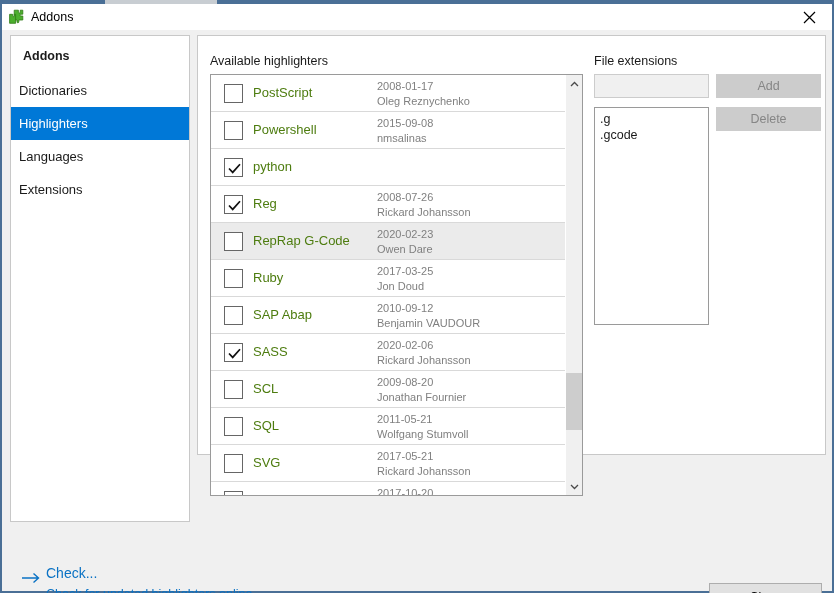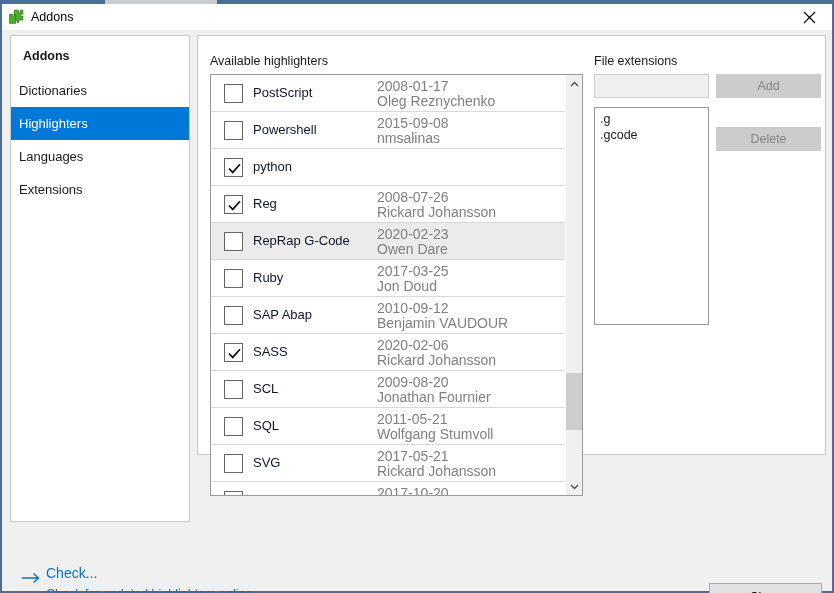--- a/index.html
+++ b/index.html
@@ -118,26 +118,26 @@
   .hl-row.hovered { background: #ebebeb; }
   .hl-check {
     position: absolute; left: 13px; top: 9px;
     width: 19px; height: 19px;
     border: 1px solid #666666;
     background: #ffffff;
   }
   .hl-check svg { position: absolute; left: 1px; top: 1px; }
   .hl-name {
     position: absolute; left: 42px; top: 10px;
-    font-size: 13px; color: #0f172a;
+    font-size: 13px; color: #4d7c0f;
     white-space: nowrap;
   }
   .hl-meta {
     position: absolute; left: 166px; top: 4px;
-    font-size: 14px; color: #808080; line-height: 15px;
+    font-size: 11px; color: #808080; line-height: 15px;
   }
   .hl-meta .d1 { display: block; }
   .hl-meta .d2 { display: block; }
 
   
   .vscroll {
     position: absolute; right: 0; top: 0;
     width: 17px; height: 420px;
     background: #f0f0f0;
     border-left: 1px solid #ffffff;
@@ -169,21 +169,21 @@
     position: absolute; left: 518px;
     width: 105px; height: 24px;
     background: #cccccc;
     border: 1px solid #cccccc;
     color: #868686;
     font-family: "Liberation Sans", sans-serif;
     font-size: 12.5px;
     cursor: default;
   }
   .btn-add { top: 38px; }
-  .btn-delete { top: 71px; margin-top: 20px; }
+  .btn-delete { top: 71px; }
 
   .ext-list {
     position: absolute; left: 396px; top: 71px;
     width: 115px; height: 218px;
     background: #ffffff;
     border: 1px solid #9a9a9a;
     padding: 3px 5px;
     overflow: hidden;
   }
   .ext-item {

